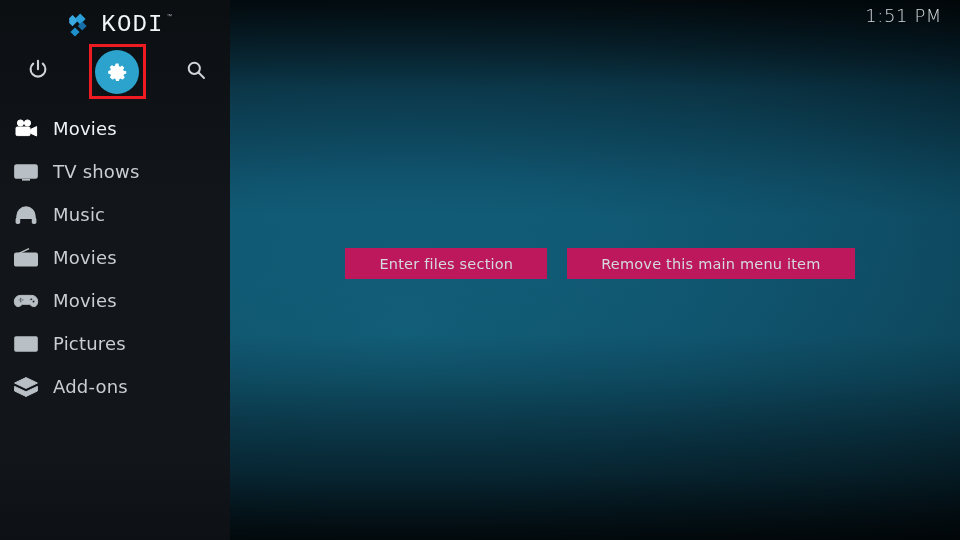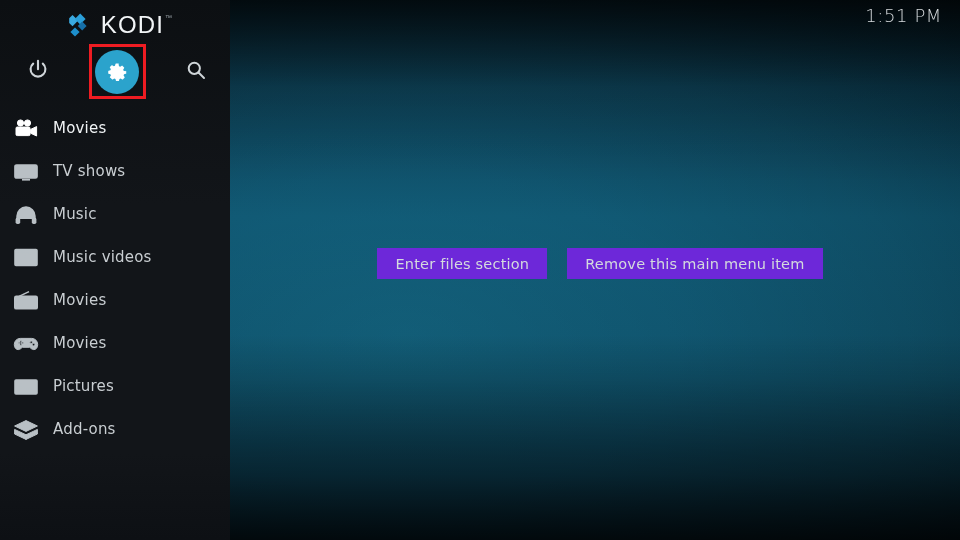--- a/index.html
+++ b/index.html
@@ -29,21 +29,21 @@
   
   .sidebar {
     position:absolute; left:0; top:0; width:230px; height:540px;
     background:linear-gradient(180deg,#0c0f12 0%, #121519 38%, #121519 84%, #0d1014 100%);
   }
 
   .logo-row { position:absolute; left:0; top:8px; width:230px; height:34px; display:flex;
               align-items:center; justify-content:center; gap:9px; }
   .logo-mark { width:26px; height:26px; position:relative; flex:0 0 auto; }
   .logo-text { font-size:24px; letter-spacing:1.2px; color:#f2f5f7; font-weight:400;
-               font-family:Liberation Sans, sans-serif; line-height:1; position:relative; }
+               font-family:Liberation Mono, monospace; line-height:1; position:relative; }
   .logo-text .tm { position:absolute; top:1px; right:-9px; font-size:7px; color:#9aa3a9; }
 
   .toolbar { position:absolute; left:0; top:44px; width:230px; height:56px; }
   .tb-btn { position:absolute; top:0; width:56px; height:56px;
             display:flex; align-items:center; justify-content:center; }
   .tb-power  { left:10px; }
   .tb-gear   { left:89px; }
   .tb-search { left:168px; }
   .gear-circle {
     width:44px; height:44px; border-radius:50%;
@@ -53,43 +53,43 @@
   .redbox {
     position:absolute; left:89px; top:44px; width:57px; height:55px;
     border:3px solid #ee1c22; background:transparent; pointer-events:none;
   }
 
   
   .menu { position:absolute; left:0; top:107px; width:230px; }
   .menu-item { height:43px; display:flex; align-items:center; padding-left:10px; }
   .mi-icon { width:32px; height:26px; flex:0 0 auto; display:flex; align-items:center;
              justify-content:center; margin-right:11px; }
-  .mi-label { font-size:15px; font-family:"DejaVu Sans", sans-serif; letter-spacing:.2px;
+  .mi-label { font-size:18px; font-family:"DejaVu Sans", sans-serif; letter-spacing:.2px;
               line-height:1; }
   .lvl-hi   .mi-label { color:#f0f3f5; }
   .lvl-hi   .mi-icon svg { fill:#ffffff; stroke:#ffffff; }
   .lvl-mid  .mi-label { color:#c9ced2; }
   .lvl-mid  .mi-icon svg { fill:#b9c0c5; stroke:#b9c0c5; }
   .lvl-lo2  .mi-label { color:#69717a; }
   .lvl-lo2  .mi-icon svg { fill:#5f666e; stroke:#5f666e; }
 
   
   .clock { position:absolute; right:18px; top:5px; font-size:18px; color:#d6dadd;
            font-family:"DejaVu Sans", sans-serif; letter-spacing:.6px; font-weight:300; }
 
   
   .panel { position:absolute; left:262px; top:234px; width:676px; text-align:center; }
   .panel-msg {
     font-size:15.2px; line-height:23.5px; color:#ccd3d7;
     font-family:"DejaVu Sans", sans-serif; padding:0 8px;
   }
   .panel-btns { margin-top:14px; display:flex; justify-content:center; gap:20px; }
   .panel-btn {
-    height:31px; padding:0 18px; display:flex; align-items:center; justify-content:center;
-    background:#6d28d9; border:none; color:#d4dadd; font-size:14.5px;
+    height:31px; padding:0 34px; display:flex; align-items:center; justify-content:center;
+    background:#be185d; border:none; color:#d4dadd; font-size:14.5px;
     font-family:"DejaVu Sans", sans-serif; letter-spacing:.2px; cursor:pointer;
   }
 </style>
 </head>
 <body>
 
 <div id="screen">
 
   <div class="content-bg"></div>
   <div class="content-vignette"></div>
@@ -171,37 +171,20 @@
         <span class="mi-icon">
           <svg width="24" height="20" viewBox="0 0 24 20" fill="none">
             <path d="M3.2 14V11a8.8 8.8 0 0 1 17.6 0v3" stroke-width="1.8"></path>
             <rect x="1.6" y="12.6" width="4.6" height="6.4" rx="1.8" stroke-width="0"></rect>
             <rect x="17.8" y="12.6" width="4.6" height="6.4" rx="1.8" stroke-width="0"></rect>
           </svg>
         </span>
         <span class="mi-label">Music</span>
       </div>
 
-      <div class="menu-item lvl-mid">
-        <span class="mi-icon">
-          <svg width="26" height="21" viewBox="0 0 26 21" fill="none">
-            <rect x="2" y="2.5" width="22" height="16" rx="1" stroke-width="1.6"></rect>
-            <line x1="2" y1="6.4" x2="24" y2="6.4" stroke-width="1.2"></line>
-            <line x1="5.6" y1="2.5" x2="5.6" y2="6.4" stroke-width="1"></line>
-            <line x1="9.2" y1="2.5" x2="9.2" y2="6.4" stroke-width="1"></line>
-            <line x1="12.8" y1="2.5" x2="12.8" y2="6.4" stroke-width="1"></line>
-            <line x1="16.4" y1="2.5" x2="16.4" y2="6.4" stroke-width="1"></line>
-            <line x1="20" y1="2.5" x2="20" y2="6.4" stroke-width="1"></line>
-            <path d="M11 15.6V9.6l6-1.2v6" stroke-width="1.5"></path>
-            <circle cx="9.4" cy="15.8" r="1.8" stroke-width="0"></circle>
-            <circle cx="15.4" cy="14.4" r="1.8" stroke-width="0"></circle>
-          </svg>
-        </span>
-        <span class="mi-label">Music videos</span>
-      </div>
 
 
       <div class="menu-item lvl-mid">
         <span class="mi-icon">
           <svg width="26" height="21" viewBox="0 0 26 21" fill="none">
             <line x1="6" y1="6.4" x2="16" y2="1.6" stroke-width="1.5"></line>
             <rect x="1.8" y="6.4" width="22.4" height="12.4" rx="1.4" stroke-width="1.6"></rect>
             <circle cx="7.6" cy="12.6" r="3.2" stroke-width="1.5"></circle>
             <rect x="13.6" y="9" width="8" height="2.4" stroke-width="0"></rect>
             <circle cx="15" cy="15.4" r="1.1" stroke-width="0"></circle>

